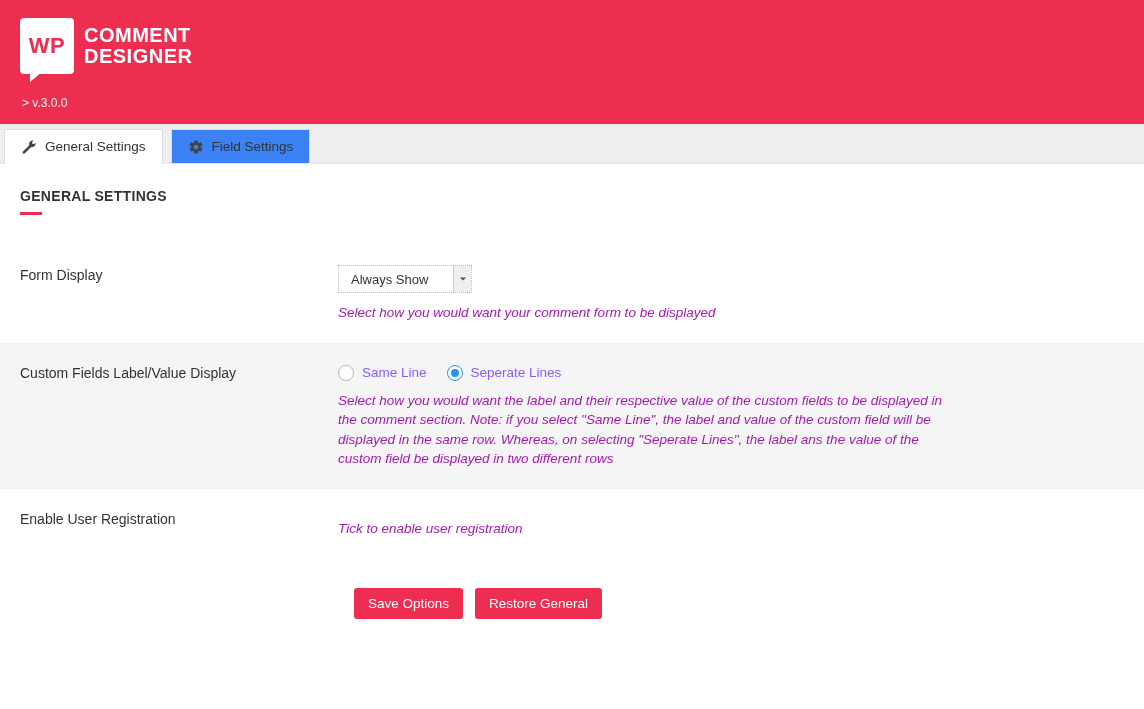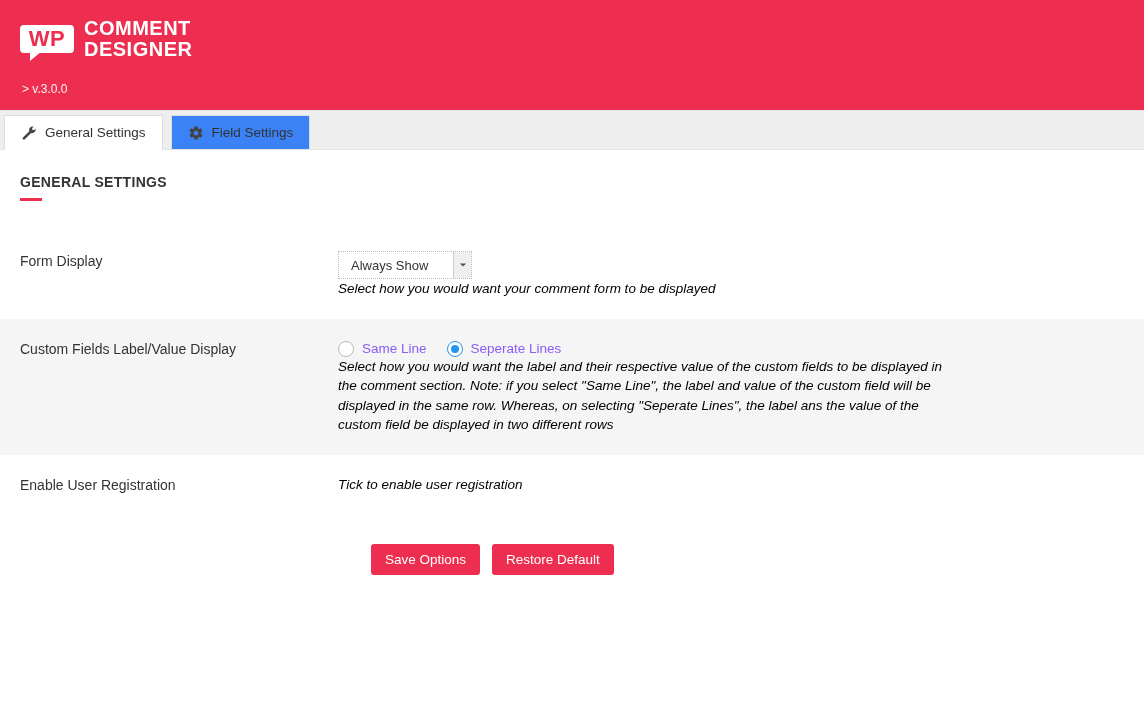--- a/index.html
+++ b/index.html
@@ -7,21 +7,21 @@
 
     .header {
       background: #ee2e50;
       color: #fff;
       padding: 18px 20px 14px;
     }
     .logo-row { display: flex; align-items: center; gap: 10px; }
     .logo-badge {
       position: relative;
       width: 54px;
-      height: 28px;
+      height: 56px;
       background: #fff;
       border-radius: 4px;
       display: flex;
       align-items: center;
       justify-content: center;
     }
     .logo-badge::after {
       content: "";
       position: absolute;
       bottom: -8px;
@@ -122,21 +122,21 @@
       min-width: 114px;
     }
     .select-wrap .select-caret {
       width: 18px;
       background: #efefef;
       border-left: 1px solid #ccc;
       display: flex; align-items: center; justify-content: center;
     }
     .select-wrap .select-caret svg { width: 8px; height: 8px; color: #555; }
 
-    .help-text { font-style: italic; color: #000000; font-size: 13.5px; line-height: 1.45; }
+    .help-text { font-style: italic; color: #a21caf; font-size: 13.5px; margin-top: 10px; line-height: 1.45; }
 
     .radio-group { display: flex; gap: 20px; align-items: center; margin-top: 2px; }
     .radio {
       display: inline-flex; align-items: center; gap: 8px; cursor: pointer;
     }
     .radio .bullet {
       width: 16px; height: 16px; border-radius: 50%;
       border: 1.5px solid #bbb; display: inline-flex; align-items: center; justify-content: center;
       background: #fff;
     }
@@ -149,21 +149,21 @@
     .check-row { display: flex; align-items: center; gap: 12px; }
     .checkbox-square {
       width: 20px; height: 20px; border-radius: 4px;
       background: #ee2e50;
       cursor: pointer;
       display: inline-block;
     }
     .check-label { font-size: 14px; color: #333; }
 
     .button-row { display: flex; gap: 12px; margin-top: 30px; padding-left: 334px; }
-    .button-row-wrapper { margin-left: -20px; margin-right: -20px; padding: 0 37px; }
+    .button-row-wrapper { margin-left: -20px; margin-right: -20px; padding: 0 20px; }
     .btn {
       background: #ee2e50;
       color: #fff;
       border: none;
       padding: 8px 14px;
       font-size: 13.5px;
       border-radius: 3px;
       cursor: pointer;
     }
   </style>
@@ -241,16 +241,16 @@
   <div class="row">
     <div class="label-col">Enable User Registration</div>
     <div class="control-col">
       <div class="help-text">Tick to enable user registration</div>
     </div>
   </div>
 
   <div class="button-row-wrapper">
     <div class="button-row">
       <button class="btn">Save Options</button>
-      <button class="btn">Restore Default</button>
+      <button class="btn">Restore General</button>
     </div>
   </div>
 </div>
 
 </body></html>

